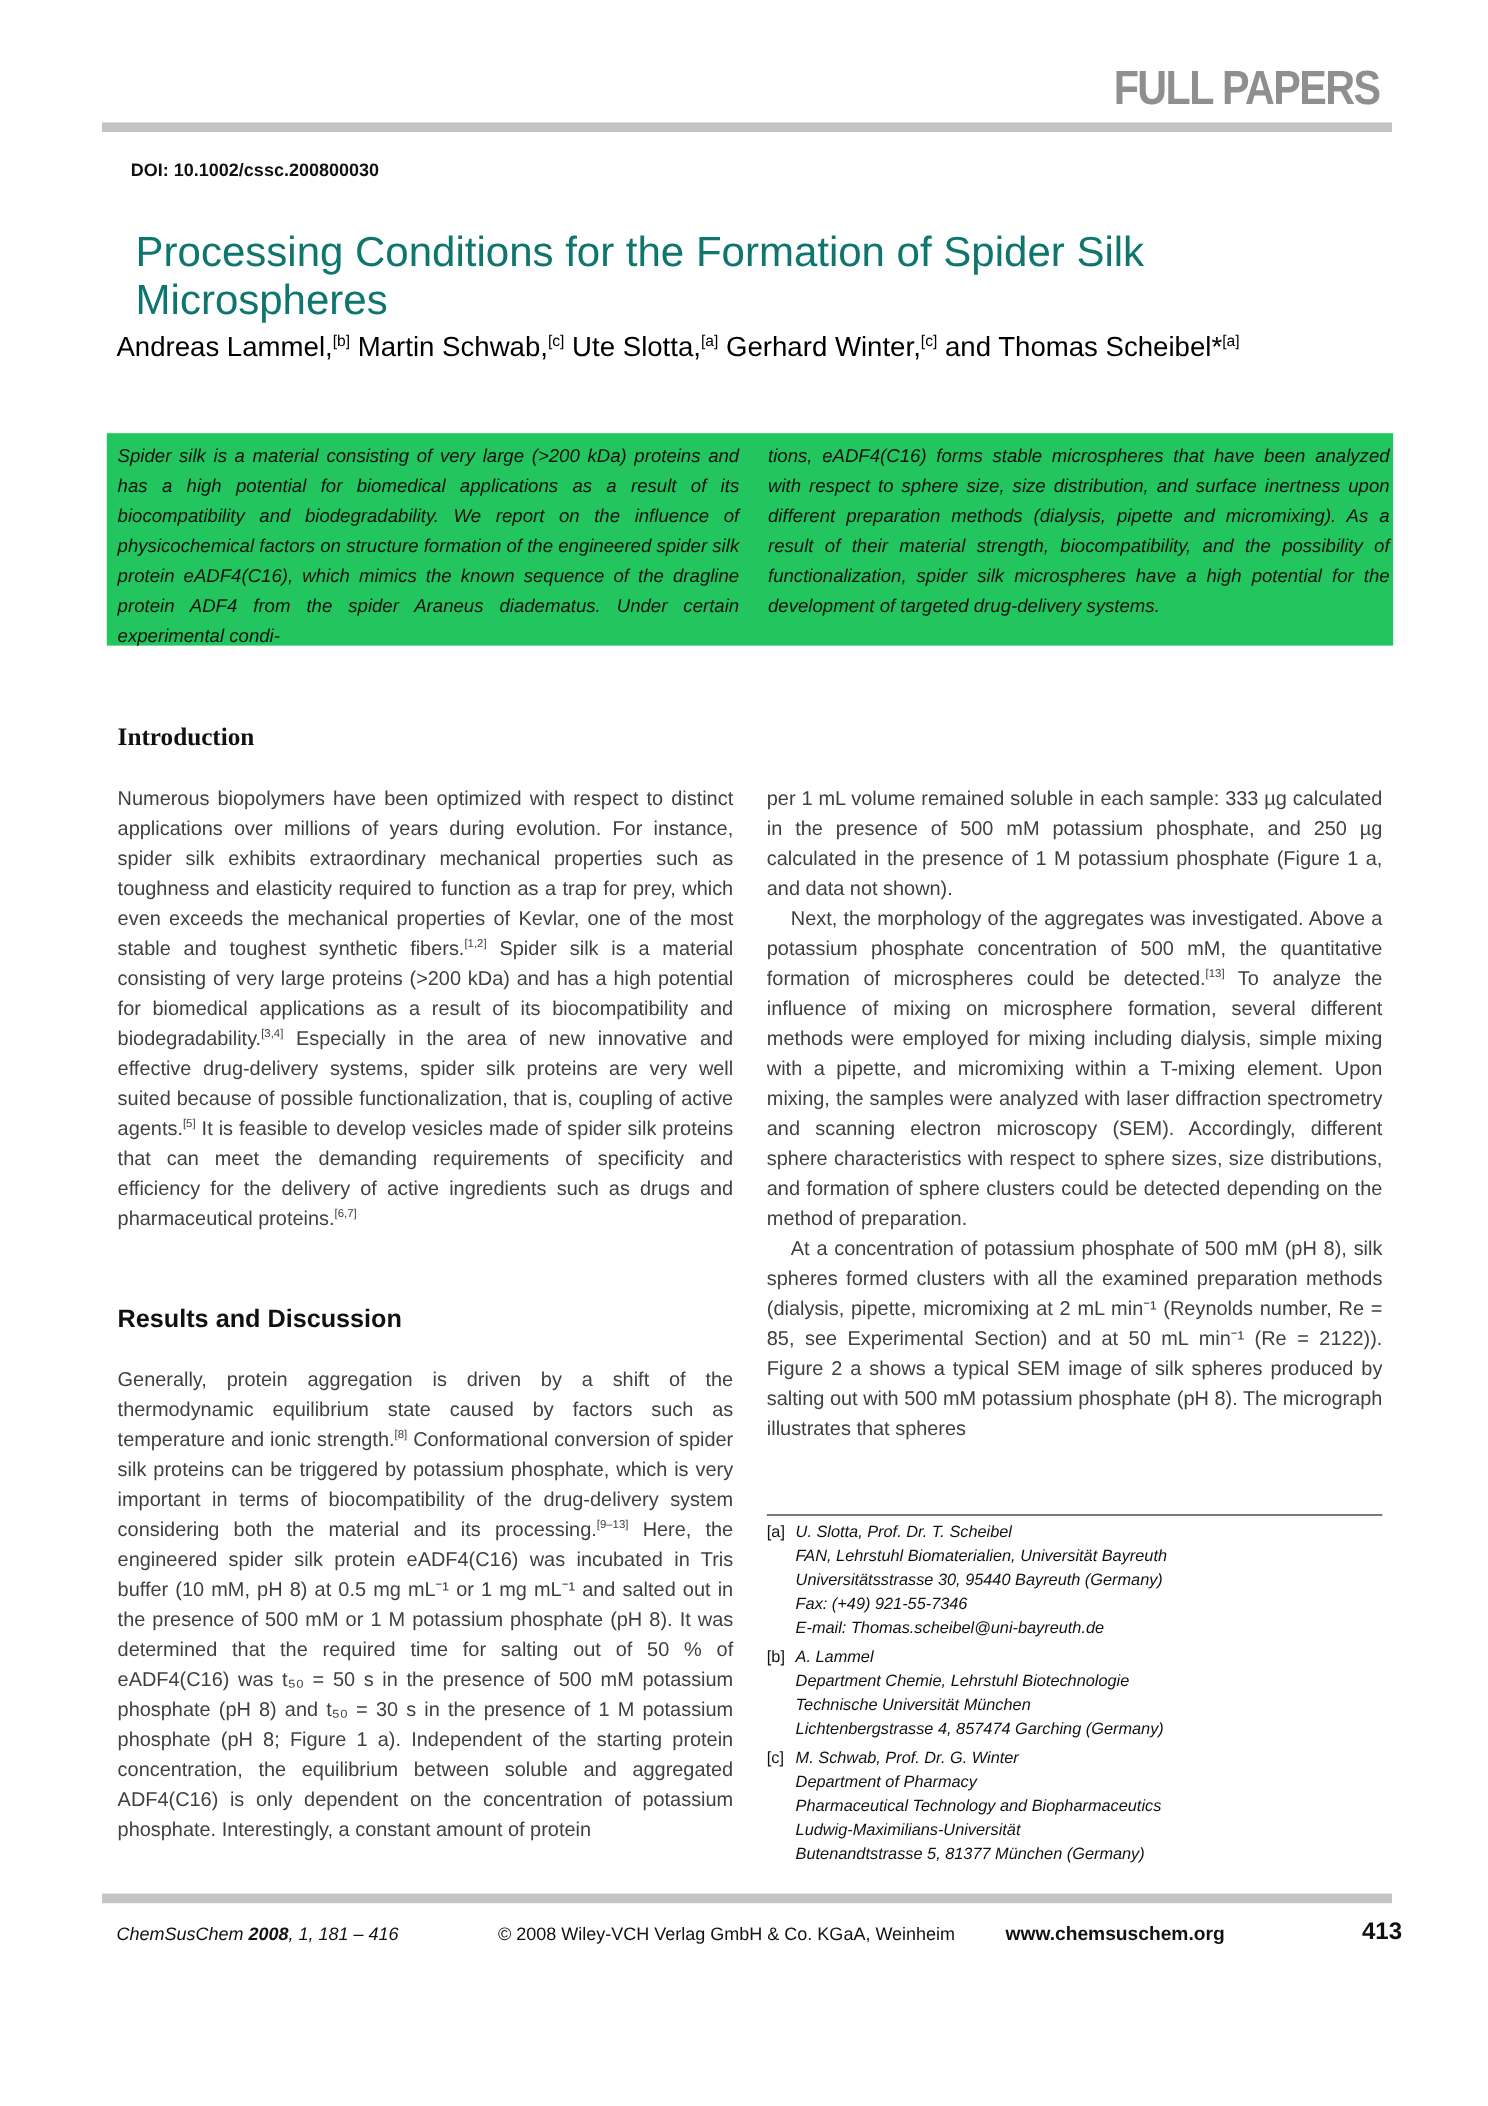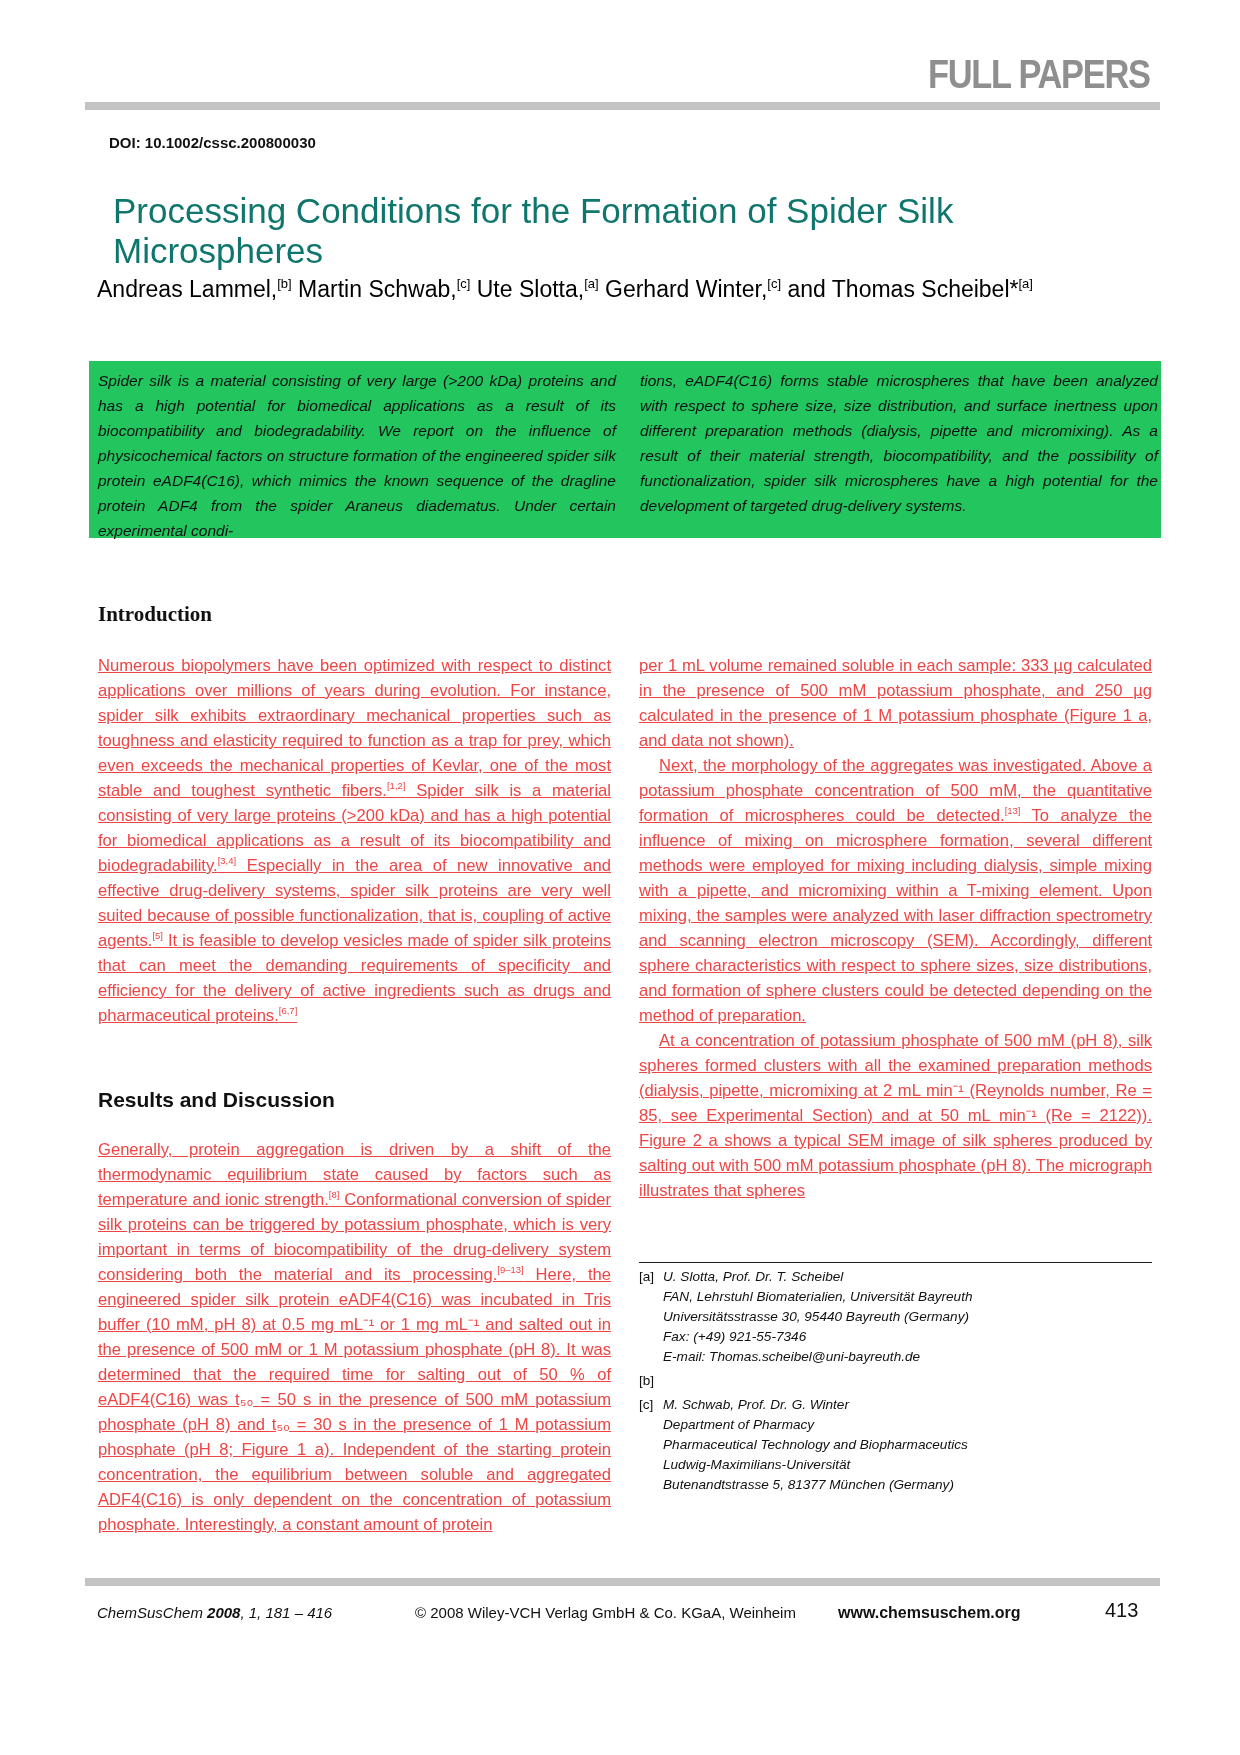--- a/index.html
+++ b/index.html
@@ -10,39 +10,39 @@
   .top-rule { position: absolute; left: 85px; top: 102px; width: 1075px; height: 8px; background: #c4c4c4; }
   .doi { position: absolute; left: 109px; top: 134px; font-size: 15px; font-weight: bold; font-family: "Liberation Sans", sans-serif; }
   .title { position: absolute; left: 97px; top: 175px; width: 1000px; margin: 16px; font-family: "Liberation Sans", sans-serif;
          font-weight: normal; font-size: 35px; line-height: 40px; color: #0f766e; }
   .authors { position: absolute; left: 97px; top: 276px; font-family: "Liberation Sans", sans-serif; font-size: 23px; color: #000000; }
   .authors sup { font-size: 13px; }
   .abstract { position: absolute; left: 89px; top: 361px; width: 1072px; height: 177px; background: #22c55e; }
   .abs-col { position: absolute; top: 7px; width: 518px; font-style: italic; font-size: 15.5px; line-height: 25px; text-align: justify; color: #111; font-family: "Liberation Sans", sans-serif; }
   .abs-col.left { left: 9px; }
   .abs-col.right { left: 551px; }
-  .col { position: absolute; width: 513px; font-family: "Liberation Sans", sans-serif; font-size: 16.6px; line-height: 25px; text-align: justify; color: #ef4444; text-decoration: underline; }
+  .col { position: absolute; width: 513px; font-family: "Liberation Sans", sans-serif; font-size: 16.6px; line-height: 25px; text-align: justify; color: #404040; }
   .col.left { left: 98px; }
   .col.right { left: 639px; }
   .col p { margin: 0; }
   .col p.indent { text-indent: 20px; }
   .h2 { font-family: "Liberation Sans", sans-serif; font-weight: bold; font-size: 21px; position: absolute; left: 98px; margin: 0; }
   sup.ref { font-size: 9.5px; vertical-align: 7px; line-height: 0; }
   .fn-rule { position: absolute; left: 639px; top: 1262px; width: 513px; height: 1px; background: #222; }
   .footnotes { position: absolute; left: 639px; top: 1267px; width: 513px; font-family: "Liberation Sans", sans-serif; font-size: 13.6px; line-height: 20px; }
   .fn { display: flex; margin-bottom: 4px; }
   .fn-tag { width: 24px; flex: none; }
   .fn-body { font-style: italic; }
   .fn-body div { white-space: nowrap; }
   .bottom-rule { position: absolute; left: 85px; top: 1578px; width: 1075px; height: 8px; background: #c4c4c4; }
   .footer { position: absolute; top: 1604px; font-family: "Liberation Sans", sans-serif; font-size: 15px; }
   .f-journal { left: 97px; font-style: italic; }
   .f-copy { left: 415px; }
   .f-url { left: 838px; font-weight: bold; font-size: 16px; }
-  .f-page { left: 1105px; font-weight: normal; font-size: 20px; top: 1599px; }
+  .f-page { left: 1135px; font-weight: bold; font-size: 20px; top: 1599px; }
 </style>
 </head>
 <body>
 
 <div class="section-label">FULL PAPERS</div>
 <div class="top-rule"></div>
 <div class="doi">DOI: 10.1002/cssc.200800030</div>
 
 <h1 class="title">Processing Conditions for the Formation of Spider Silk Microspheres</h1>
 
@@ -90,20 +90,26 @@
     <div class="fn-body">
       <div>U. Slotta, Prof. Dr. T. Scheibel</div>
       <div>FAN, Lehrstuhl Biomaterialien, Universität Bayreuth</div>
       <div>Universitätsstrasse 30, 95440 Bayreuth (Germany)</div>
       <div>Fax: (+49) 921-55-7346</div>
       <div>E-mail: Thomas.scheibel@uni-bayreuth.de</div>
     </div>
   </div>
   <div class="fn">
     <span class="fn-tag">[b]</span>
+    <div class="fn-body">
+      <div>A. Lammel</div>
+      <div>Department Chemie, Lehrstuhl Biotechnologie</div>
+      <div>Technische Universität München</div>
+      <div>Lichtenbergstrasse 4, 857474 Garching (Germany)</div>
+    </div>
   </div>
   <div class="fn">
     <span class="fn-tag">[c]</span>
     <div class="fn-body">
       <div>M. Schwab, Prof. Dr. G. Winter</div>
       <div>Department of Pharmacy</div>
       <div>Pharmaceutical Technology and Biopharmaceutics</div>
       <div>Ludwig-Maximilians-Universität</div>
       <div>Butenandtstrasse 5, 81377 München (Germany)</div>
     </div>

